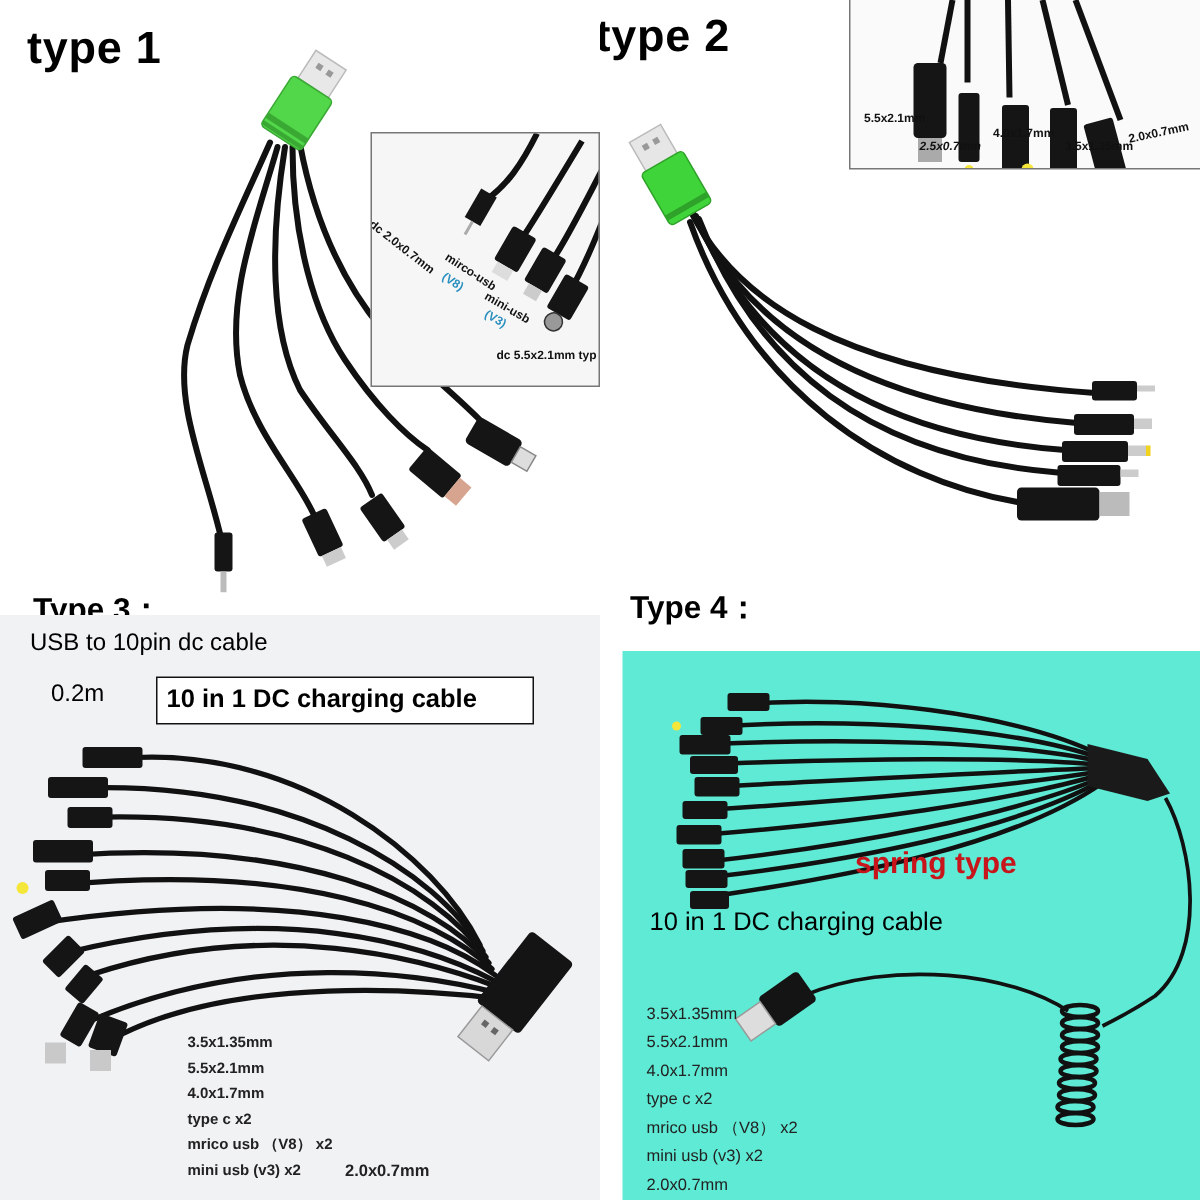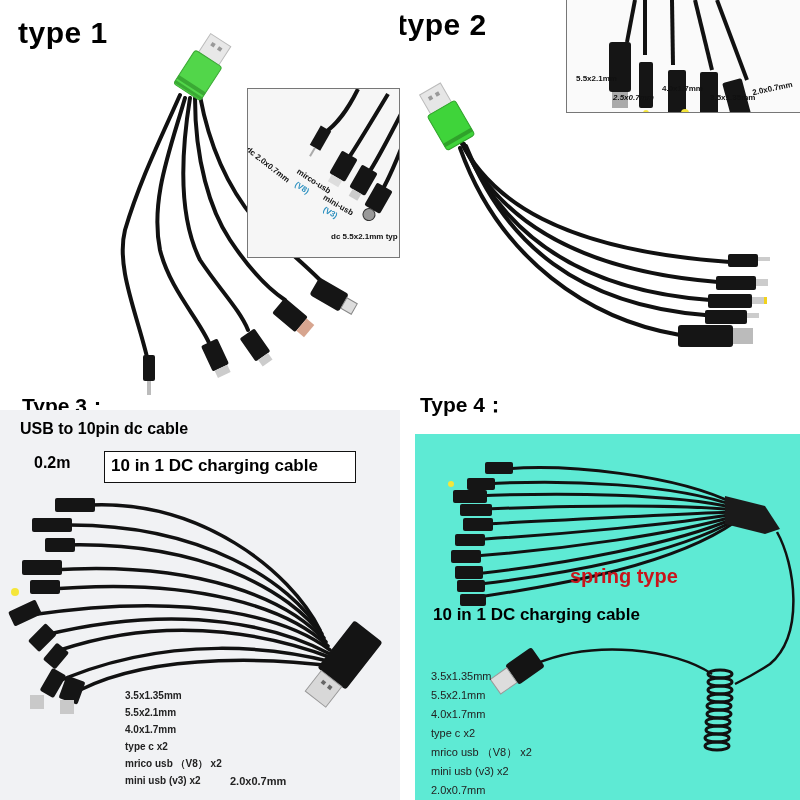--- a/index.html
+++ b/index.html
@@ -10,21 +10,21 @@
   #p1 { left: 0; top: 0; width: 400px; height: 395px; background: #ffffff; }
   #p2 { left: 400px; top: 0; width: 400px; height: 380px; background: #ffffff; }
   #p3 { left: 0; top: 410px; width: 400px; height: 390px; background: #f1f2f4; }
   #p4 { left: 415px; top: 434px; width: 385px; height: 385px; background: #5eead4; }
 
   .abs { position: absolute; }
   svg { position: absolute; left: 0; top: 0; overflow: visible; }
 
   .title-xl { font-weight: 900; font-size: 30px; letter-spacing: 0.5px; }
   .title-lg { font-weight: 700; font-size: 21px; }
-  .bold16 { font-weight: 700; font-size: 16px; }
+  .bold16 { font-weight: 400; font-size: 16px; }
   .spec-b { font-weight: 700; font-size: 10px; line-height: 17px; color: #222; }
   .spec-n { font-weight: 400; font-size: 11px; line-height: 19px; color: #222; }
   .inset-label { font-weight: 700; font-size: 8px; color: #111; position: absolute; white-space: nowrap; }
   .blue { color: #2a8fbf; }
 
   .inset { position: absolute; background: #f6f6f6; border: 1px solid #777; overflow: hidden; }
 </style>
 </head>
 <body>
 

